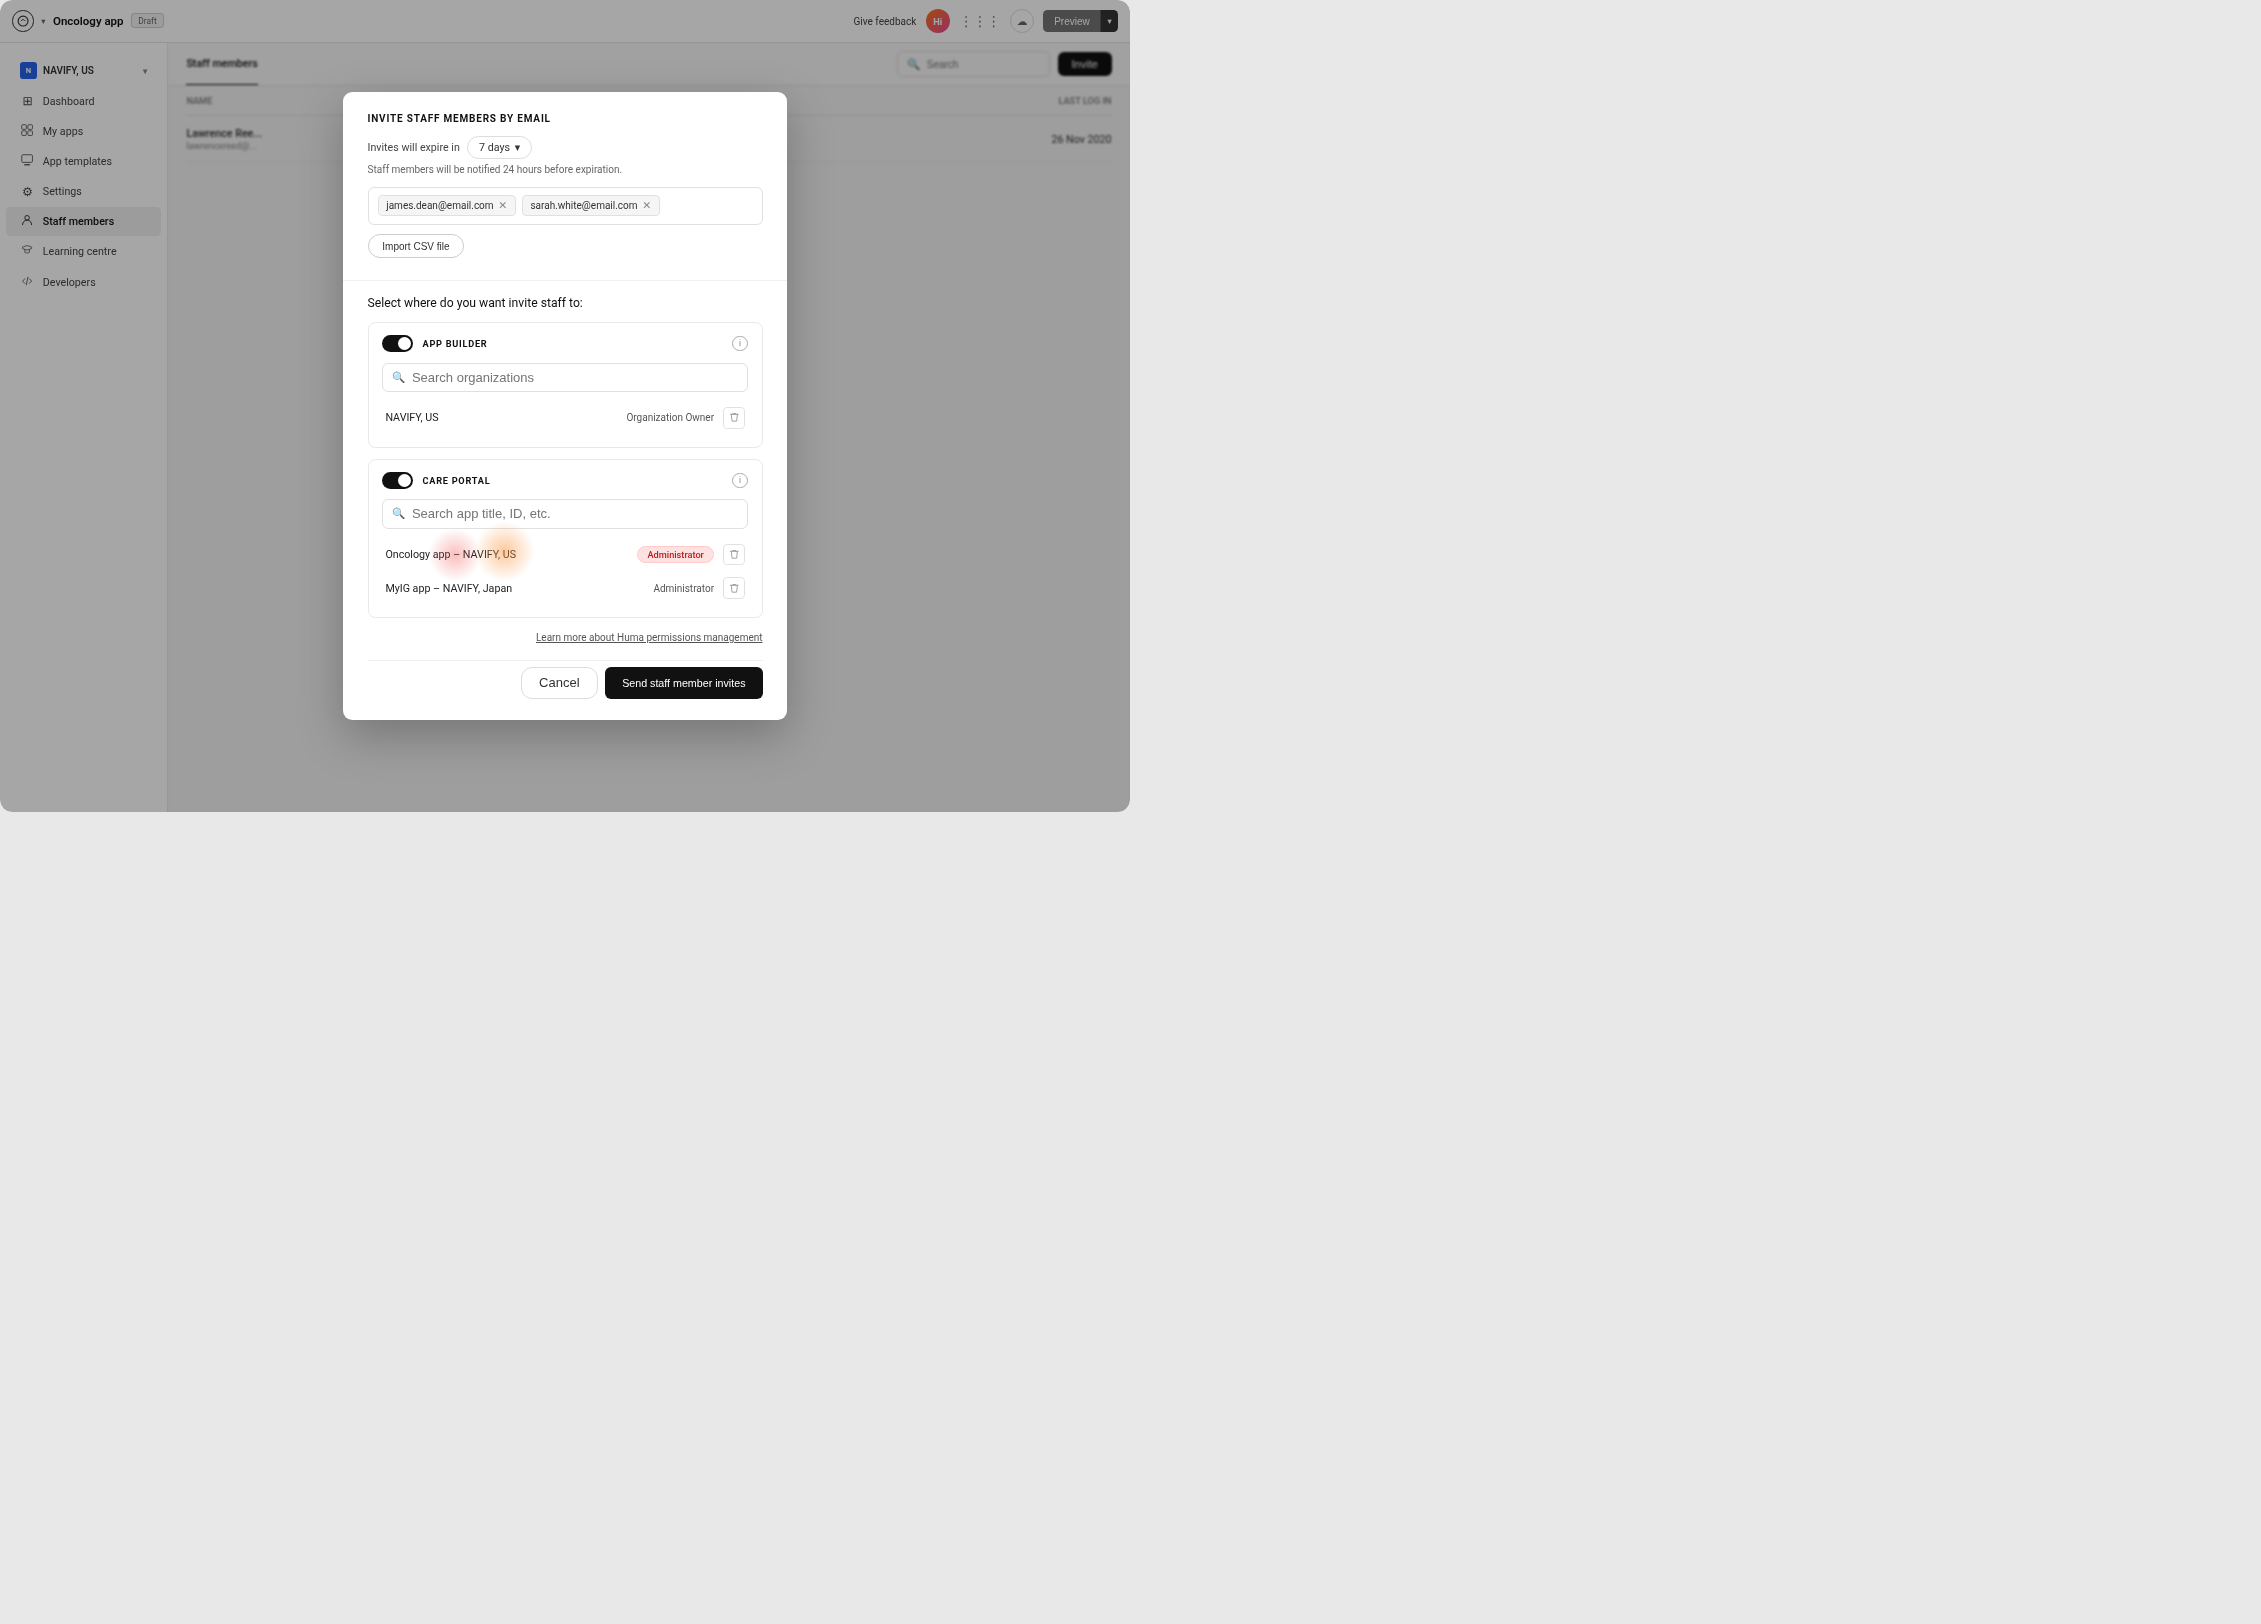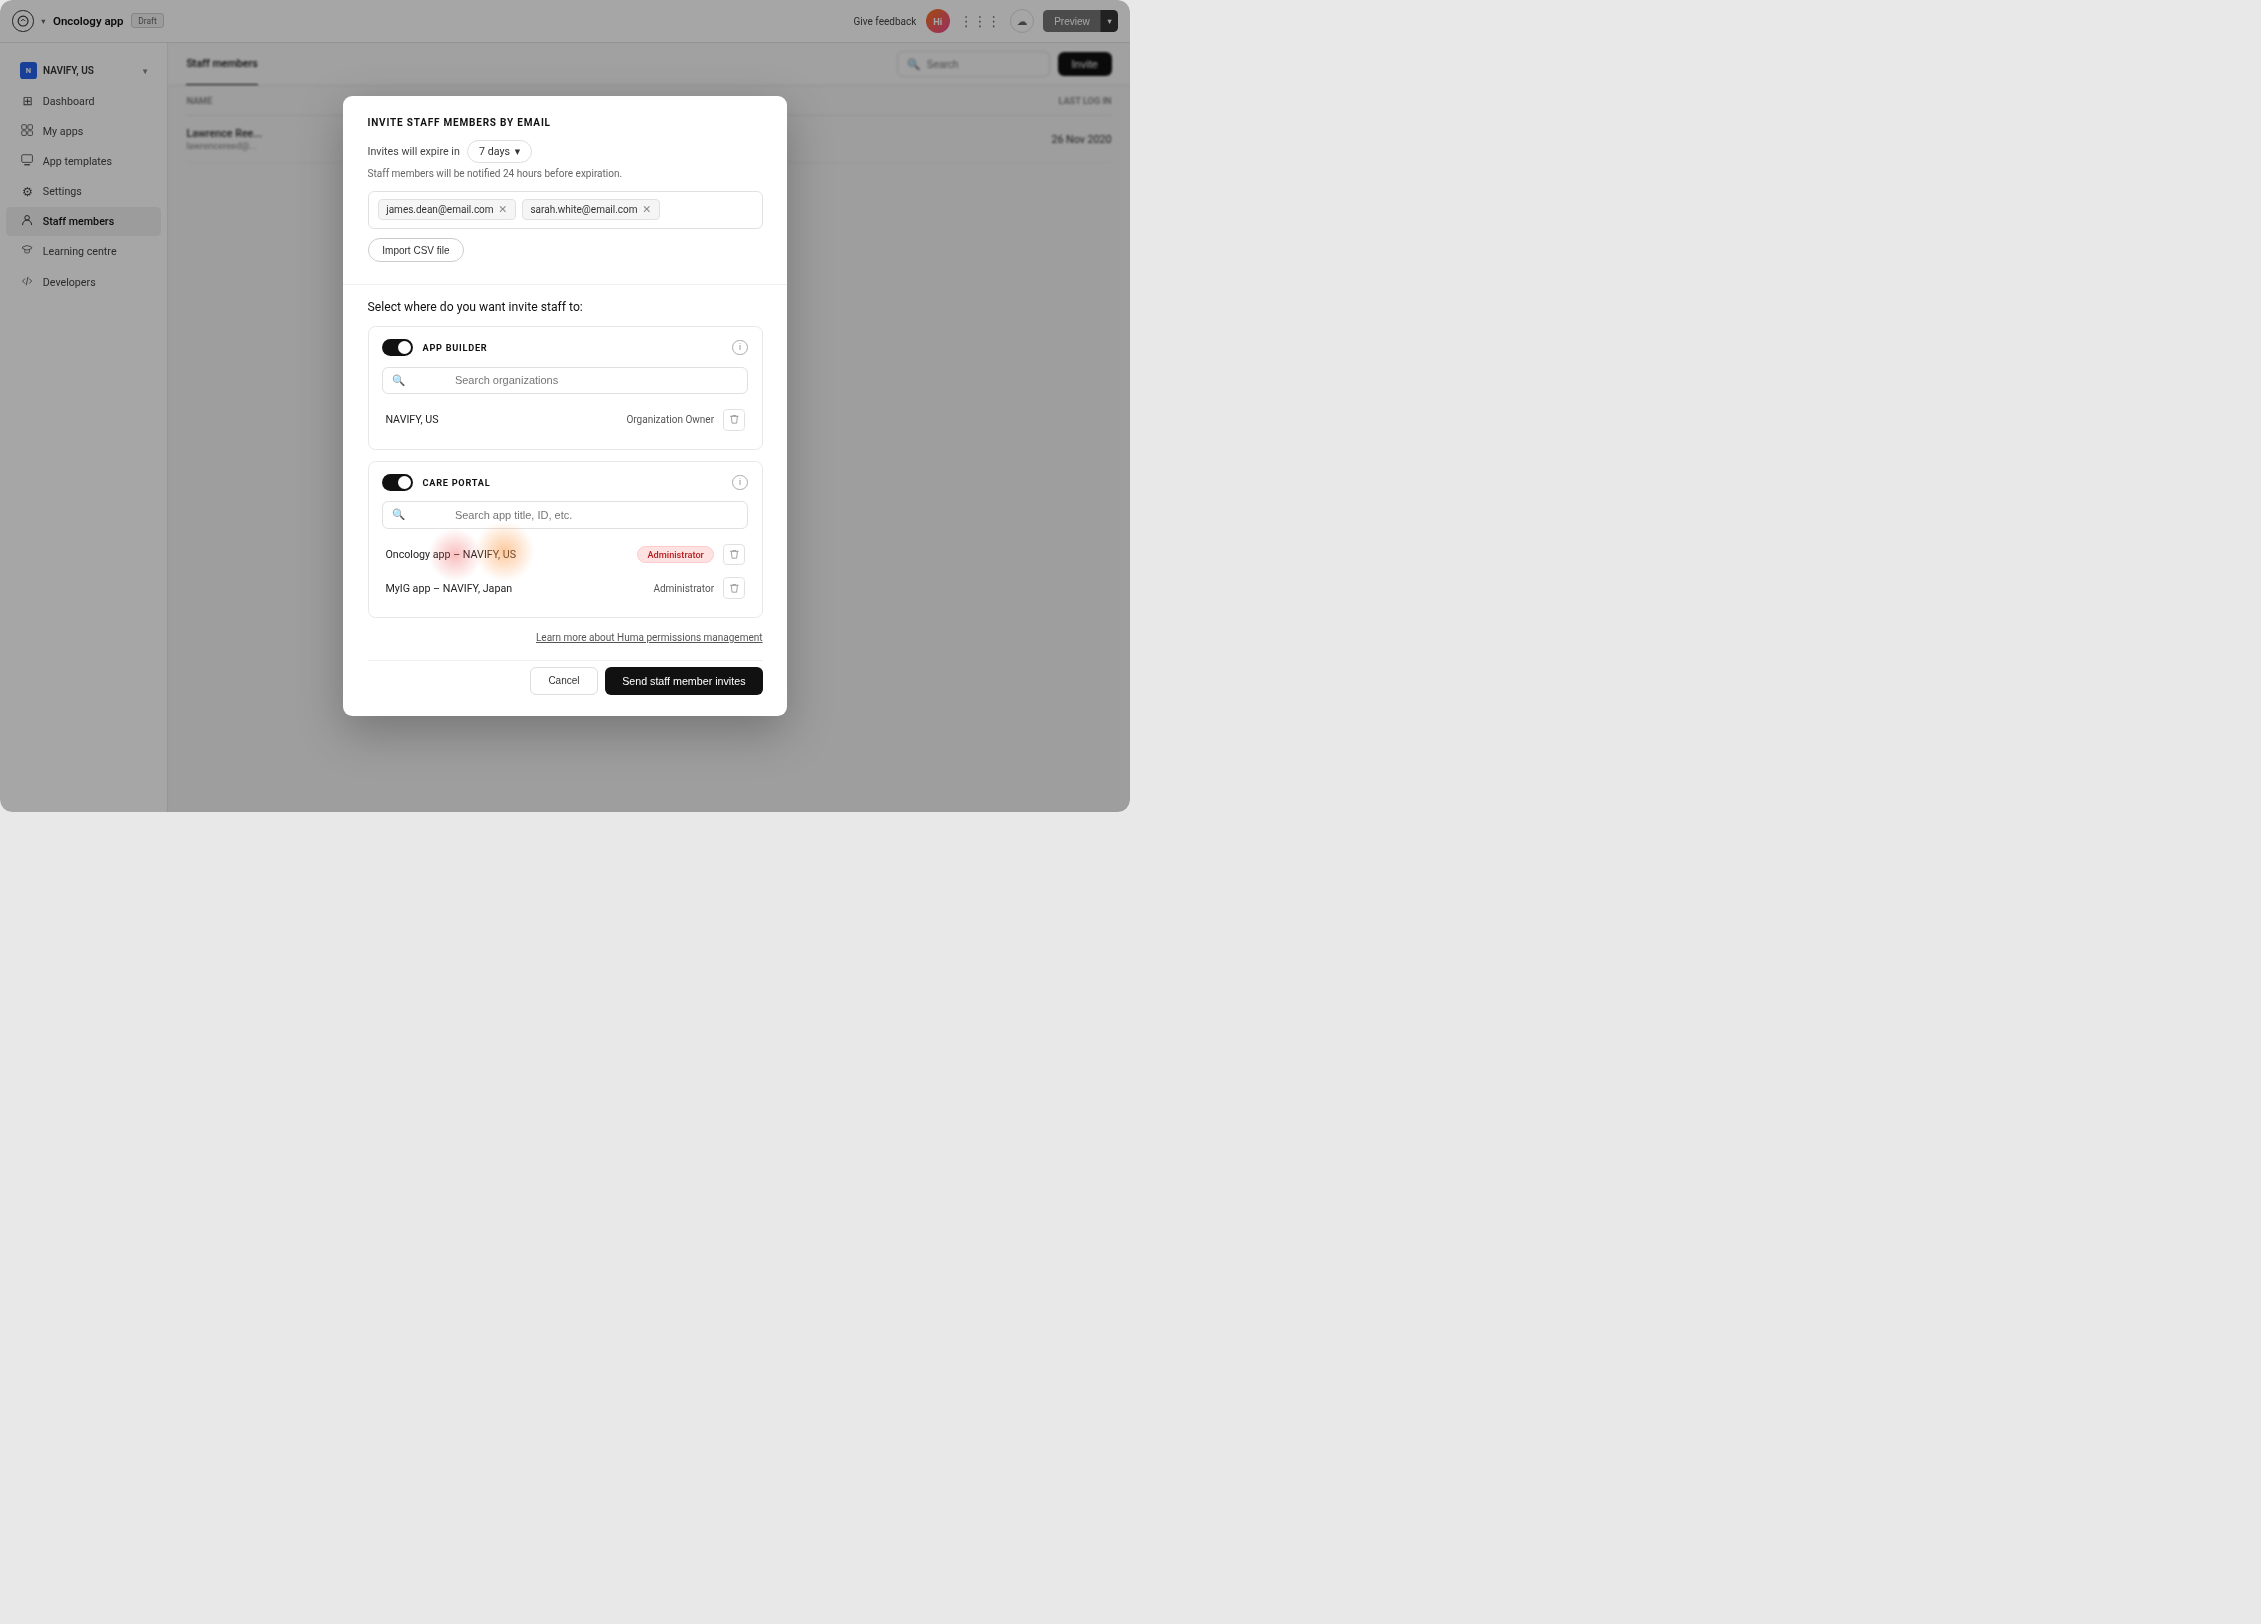--- a/index.html
+++ b/index.html
@@ -516,25 +516,24 @@
       border: 0.8px solid #e0e0e0;
       border-radius: 6.1px;
       padding: 6.1px 9.2px;
       background: #fff;
       margin-bottom: 9.2px;
     }
 
     .search-org-input input {
       border: none;
       outline: none;
-      font-size: 11px;
+      font-size: 13px;
       color: #888;
       background: transparent;
       flex: 1;
-      margin-left: 43px;
     }
 
     .org-row {
       display: flex;
       align-items: center;
       justify-content: space-between;
       padding: 6.1px 3.1px;
     }
 
     .org-name {
@@ -592,23 +591,23 @@
       display: flex;
       justify-content: flex-end;
       gap: 7.6px;
       padding-top: 6.1px;
       border-top: 0.8px solid #f0f0f0;
     }
 
     .cancel-btn {
       background: #fff;
       border: 1.1px solid #ddd;
-      border-radius: 6px;
+      border-radius: 11px;
       padding: 7.6px 17px;
-      font-size: 10px;
+      font-size: 13px;
       color: #333;
       cursor: pointer;
     }
 
     .send-btn {
       background: #111;
       color: #fff;
       border: none;
       border-radius: 6.1px;
       padding: 7.6px 17px;

